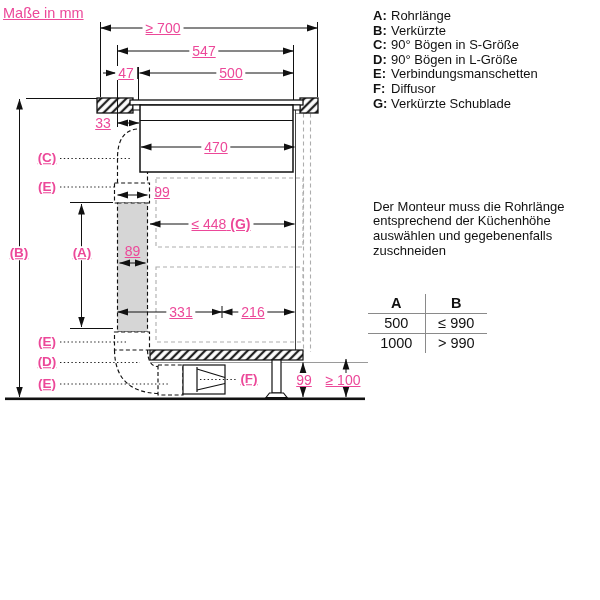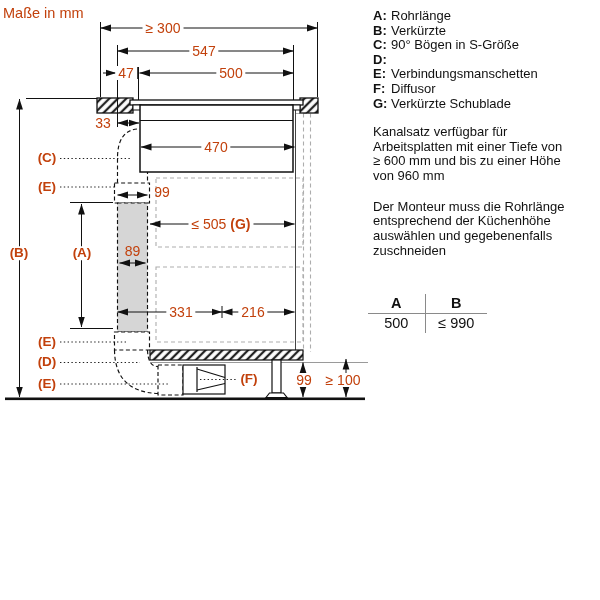--- a/index.html
+++ b/index.html
@@ -1,20 +1,20 @@
 <!DOCTYPE html>
 <html><head>
 <meta charset="utf-8">
 <style>
   html,body{margin:0;padding:0;background:#fff;}
   #stage{position:relative;width:600px;height:600px;background:#fff;overflow:hidden;
          font-family:"Liberation Sans","DejaVu Sans",sans-serif;color:#111;}
   #diag{position:absolute;left:0;top:0;}
   .txt{position:absolute;transform:translate(-50%,-50%);font-size:14px;line-height:1;
-       white-space:nowrap;color:#c2410c;}
+       white-space:nowrap;color:#ec4899;text-decoration:underline;}
   .bg{background:#fff;padding:0 3px;}
   .co{font-weight:bold;font-size:13.5px;}
   .tl{transform:none;} 
   #title{left:3px;top:6px;font-size:14.5px;}
   
   #legend{position:absolute;left:373px;top:9px;font-size:13px;line-height:14.6px;}
   .legend-row{display:flex;}
   .lk{font-weight:bold;width:18px;flex:none;}
   
   .note{position:absolute;left:373px;width:225px;font-size:13px;line-height:14.7px;
@@ -131,29 +131,29 @@
       <line x1="60" y1="187" x2="114" y2="187"></line>
       <line x1="60" y1="342" x2="128" y2="342"></line>
       <line x1="60" y1="362.5" x2="140" y2="362.5"></line>
       <line x1="60" y1="384" x2="170" y2="384"></line>
       <line x1="200" y1="379.5" x2="236" y2="379.5"></line>
     </g>
   </svg>
 
   <div id="title" class="txt tl">Maße in mm</div>
 
-  <span class="txt bg" style="left:163px;top:28px;">≥ 300</span>
+  <span class="txt bg" style="left:163px;top:28px;">≥ 700</span>
   <span class="txt bg" style="left:204px;top:51px;">547</span>
   <span class="txt bg" style="left:126px;top:73px;">47</span>
   <span class="txt bg" style="left:231px;top:73px;">500</span>
   <span class="txt" style="left:103px;top:123px;">33</span>
   <span class="txt bg" style="left:216px;top:147px;">470</span>
   <span class="txt" style="left:162px;top:192px;">99</span>
   <span class="txt" style="left:132.5px;top:251px;">89</span>
-  <span class="txt bg" style="left:221px;top:224px;"><span>≤ 505</span> <b>(G)</b></span>
+  <span class="txt bg" style="left:221px;top:224px;"><span>≤ 448</span> <b>(G)</b></span>
   <span class="txt bg" style="left:181px;top:312px;text-align:center;">331</span>
   <span class="txt bg" style="left:253px;top:312px;">216</span>
   <span class="txt bg" style="left:304px;top:380px;">99</span>
   <span class="txt bg" style="left:343px;top:380px;text-align:right;">≥ 100</span>
 
   <span class="txt co" style="left:47px;top:158px;">(C)</span>
   <span class="txt co" style="left:47px;top:187px;">(E)</span>
   <span class="txt co bg" style="left:19px;top:253px;">(B)</span>
   <span class="txt co bg" style="left:82px;top:253px;">(A)</span>
   <span class="txt co" style="left:47px;top:342px;">(E)</span>
@@ -169,48 +169,49 @@
     <div class="legend-row">
         <span class="lk">B:</span>
         <span>Verkürzte</span>
       </div>
     <div class="legend-row">
         <span class="lk">C:</span>
         <span>90° Bögen in S-Größe</span>
       </div>
     <div class="legend-row">
         <span class="lk">D:</span>
+        <span>90° Bögen in L-Größe</span>
       </div>
     <div class="legend-row">
         <span class="lk">E:</span>
         <span>Verbindungsmanschetten</span>
       </div>
     <div class="legend-row">
         <span class="lk">F:</span>
         <span>Diffusor</span>
       </div>
     <div class="legend-row">
         <span class="lk">G:</span>
         <span>Verkürzte Schublade</span>
       </div>
   </div>
 
-  <div id="note1" class="note">Kanalsatz verfügbar für
-Arbeitsplatten mit einer Tiefe von
-≥ 600 mm und bis zu einer Höhe
-von 960 mm</div>
   <div id="note2" class="note">Der Monteur muss die Rohrlänge
 entsprechend der Küchenhöhe
 auswählen und gegebenenfalls
 zuschneiden</div>
 
   <div id="spec-table">
     <div class="trow thead">
       <div class="ca">A</div>
       <div class="cb">B</div>
     </div>
     <div class="trow tline">
       <div class="ca">500</div>
       <div class="cb">≤ 990</div>
     </div>
+    <div class="trow tline">
+      <div class="ca">1000</div>
+      <div class="cb">&gt; 990</div>
+    </div>
   </div>
 
 </div>
 
 </body></html>

